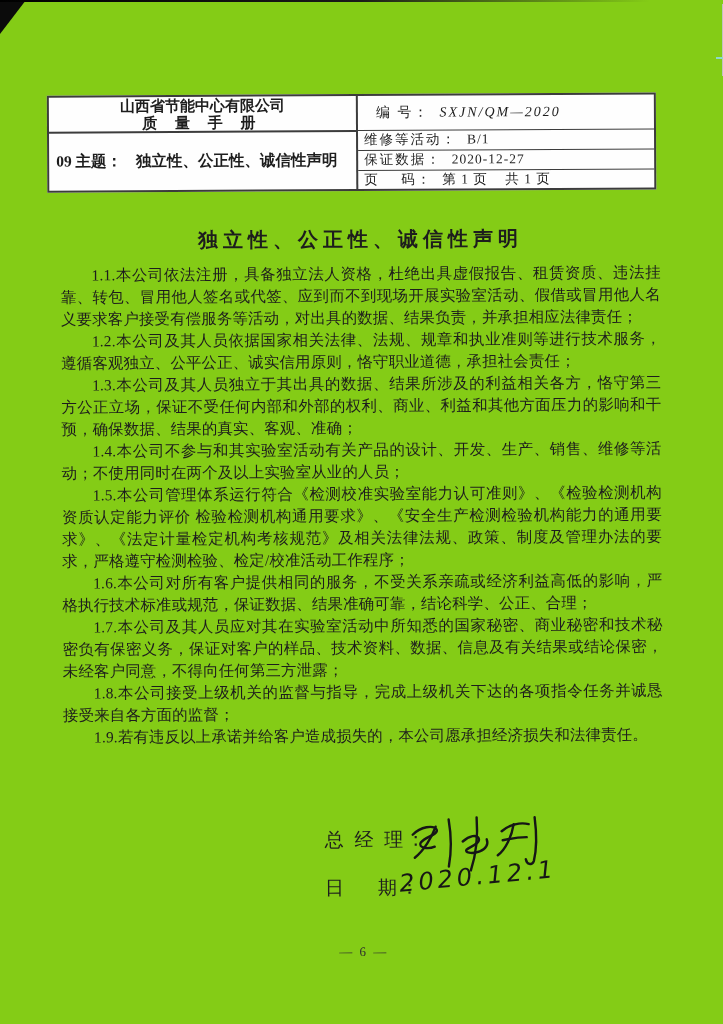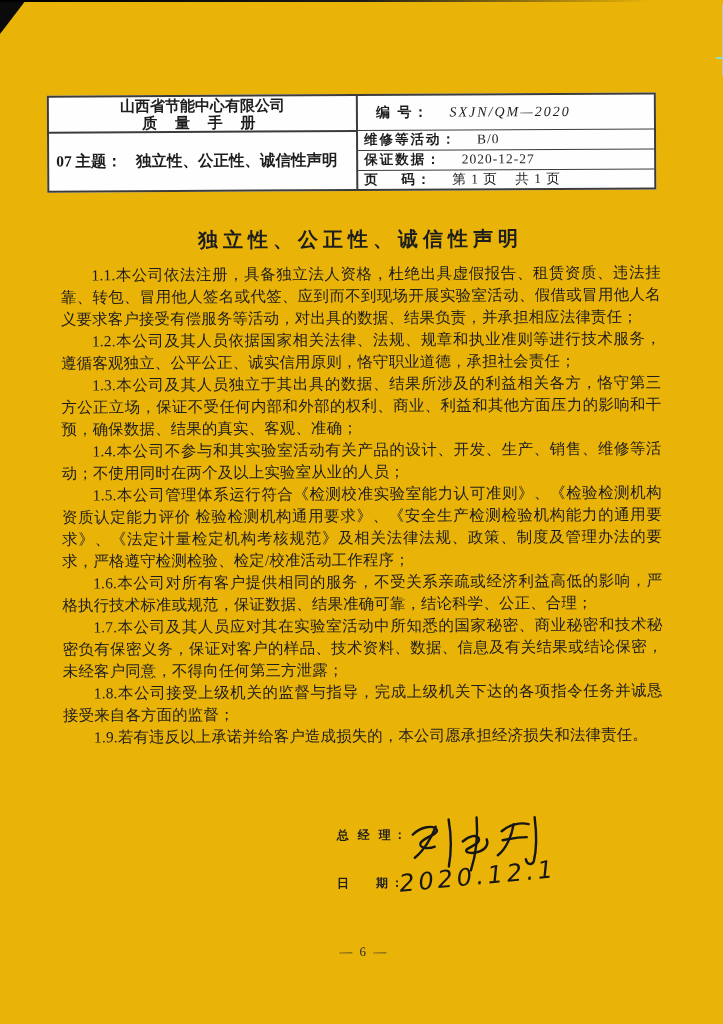--- a/index.html
+++ b/index.html
@@ -5,21 +5,21 @@
   html, body {
     margin: 0; padding: 0;
     width: 723px; height: 1024px;
     background: #ffffff;
     overflow: hidden;
     font-family: "Liberation Serif", "DejaVu Serif", serif;
     color: #1d1d1d;
   }
   .page {
     position: absolute; inset: 0;
-    background: #eab308;
+    background: #84cc16;
   }
   .sheet {
     position: absolute; inset: 0;
     transform: rotate(-0.3deg);
     transform-origin: 50% 50%;
   }
 
   
   .corner-wedge {
     position: absolute; top: 0; left: 0;
@@ -81,22 +81,22 @@
     box-sizing: border-box;
     display: flex; align-items: center;
     padding-left: 6px;
     font-size: 13.5px;
     white-space: pre;
   }
   .ht-row.r1 { height: 36px; border-bottom: 1.5px solid #3c3c3c; padding-left: 18px; font-size: 14px; }
   .ht-row.r2 { height: 20px; border-bottom: 1.5px solid #3c3c3c; }
   .ht-row.r3 { height: 21px; border-bottom: 1.5px solid #3c3c3c; }
   .ht-row.r4 { flex: 1; }
-  .ht-label { letter-spacing: 2px; font-weight: bold; }
-  .ht-value { margin-left: 20px; letter-spacing: 1px; }
+  .ht-label { letter-spacing: 2px; }
+  .ht-value { margin-left: 10px; letter-spacing: 1px; }
   .ht-value.italic { font-style: italic; letter-spacing: 2px; }
 
   
   .doc-body {
     position: absolute; left: 62px; top: 226px;
     width: 600px;
   }
   .doc-title {
     margin: 0 0 11px 0;
     text-align: center;
@@ -109,22 +109,22 @@
     font-size: 15.4px;
     line-height: 22px;
     text-align: justify;
     text-indent: 2em;
     letter-spacing: 0.2px;
   }
 
   
   .signature-area { position: absolute; left: 323px; top: 813px; width: 260px; height: 100px; }
   .sig-label {
-    position: absolute; left: 12px;
-    font-size: 12px; letter-spacing: 3px; white-space: pre; font-weight: bold;
+    position: absolute; left: 0;
+    font-size: 19px; letter-spacing: 3px; white-space: pre;
   }
   .sig-label.manager { top: 14px; }
   .sig-label.date { top: 62px; }
   .sig-handwriting { position: absolute; left: 82px; top: -2px; }
   .sig-hidden-text {
     position: absolute; width: 1px; height: 1px; overflow: hidden;
     clip-path: inset(50%); white-space: nowrap;
   }
   .date-handwriting {
     position: absolute; left: 74px; top: 50px;
@@ -153,32 +153,32 @@
 
   <div class="sheet">
 
     <div class="header-table">
       <div class="ht-left">
         <div class="ht-company">
           <span class="line1">山西省节能中心有限公司</span>
           <span class="line2">质 量 手 册</span>
         </div>
         <div class="ht-topic">
-          <span class="topic-label">07 主题：</span>
+          <span class="topic-label">09 主题：</span>
           <span class="topic-value">独立性、公正性、诚信性声明</span>
         </div>
       </div>
       <div class="ht-right">
         <div class="ht-row r1">
           <span class="ht-label">编 号：</span>
           <span class="ht-value italic">SXJN/QM—2020</span>
         </div>
         <div class="ht-row r2">
           <span class="ht-label">维修等活动：</span>
-          <span class="ht-value">B/0</span>
+          <span class="ht-value">B/1</span>
         </div>
         <div class="ht-row r3">
           <span class="ht-label">保证数据：</span>
           <span class="ht-value">2020-12-27</span>
         </div>
         <div class="ht-row r4">
           <span class="ht-label">页    码：</span>
           <span class="ht-value">第 1 页    共 1 页</span>
         </div>
       </div>

